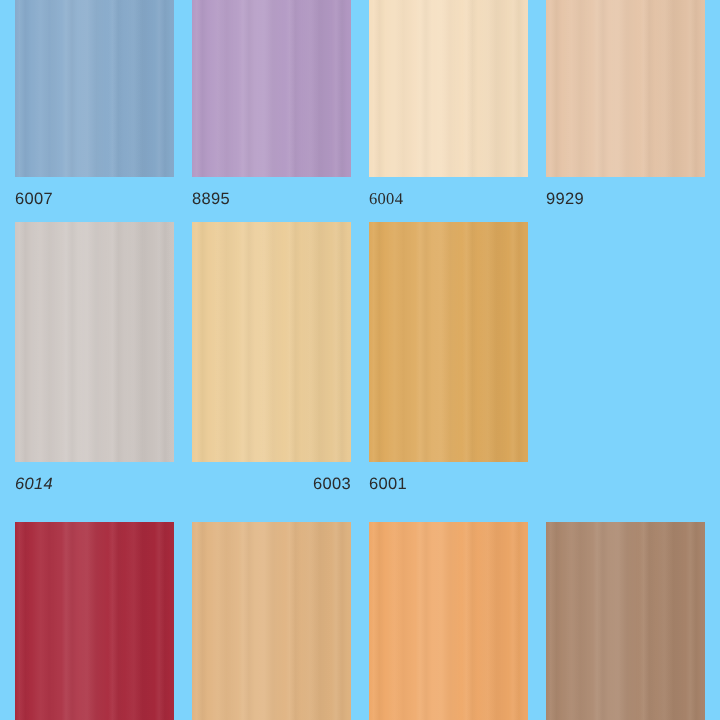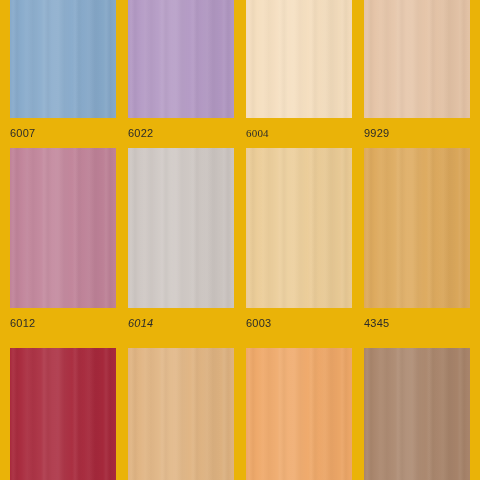--- a/index.html
+++ b/index.html
@@ -15,21 +15,21 @@
     font-family: "Liberation Sans", sans-serif;
     position: relative;
   }
 
   #swatch-sheet {
     position: absolute;
     left: 0;
     top: 0;
     width: 480px;
     height: 480px;
-    background: #eab308;
+    background: #7dd3fc;
   }
 
   .swatch-row {
     position: absolute;
     left: 0;
     width: 480px;
     display: flex;
     flex-direction: row;
     box-sizing: border-box;
     padding-left: 10px;
@@ -113,48 +113,44 @@
 
 <div id="swatch-sheet">
 
   <div class="swatch-row" id="row-1">
     <div class="swatch-cell">
       <div class="swatch-chip" style="background-color: rgb(135, 170, 203);"></div>
       <span class="swatch-label" style="color: rgb(43, 43, 43);">6007</span>
     </div>
     <div class="swatch-cell">
       <div class="swatch-chip" style="background-color: rgb(179, 153, 196);"></div>
-      <span class="swatch-label" style="color: rgb(43, 43, 43);">6022</span>
+      <span class="swatch-label" style="color: rgb(43, 43, 43);">8895</span>
     </div>
     <div class="swatch-cell">
       <div class="swatch-chip" style="background-color: rgb(245, 222, 190);"></div>
       <span class="swatch-label" style="color: rgb(43, 43, 43); font-family: Liberation Serif, serif;">6004</span>
     </div>
     <div class="swatch-cell">
       <div class="swatch-chip" style="background-color: rgb(229, 196, 167);"></div>
       <span class="swatch-label" style="color: rgb(43, 43, 43);">9929</span>
     </div>
   </div>
 
   <div class="swatch-row" id="row-2">
     <div class="swatch-cell">
-      <div class="swatch-chip" style="background-color: rgb(192, 131, 153);"></div>
-      <span class="swatch-label" style="color: rgb(43, 43, 43);">6012</span>
-    </div>
-    <div class="swatch-cell">
       <div class="swatch-chip" style="background-color: rgb(206, 199, 195);"></div>
       <span class="swatch-label" style="color: rgb(43, 43, 43); font-style: italic;">6014</span>
     </div>
     <div class="swatch-cell">
       <div class="swatch-chip" style="background-color: rgb(235, 204, 151);"></div>
-      <span class="swatch-label" style="color: rgb(43, 43, 43);">6003</span>
+      <span class="swatch-label" style="color: rgb(43, 43, 43); text-align: right;">6003</span>
     </div>
     <div class="swatch-cell">
       <div class="swatch-chip" style="background-color: rgb(221, 169, 92);"></div>
-      <span class="swatch-label" style="color: rgb(43, 43, 43);">4345</span>
+      <span class="swatch-label" style="color: rgb(43, 43, 43);">6001</span>
     </div>
   </div>
 
   <div class="swatch-row" id="row-3">
     <div class="swatch-cell">
       <div class="swatch-chip" style="background-color: rgb(168, 41, 60);"></div>
 
     </div>
     <div class="swatch-cell">
       <div class="swatch-chip" style="background-color: rgb(224, 180, 130);"></div>

